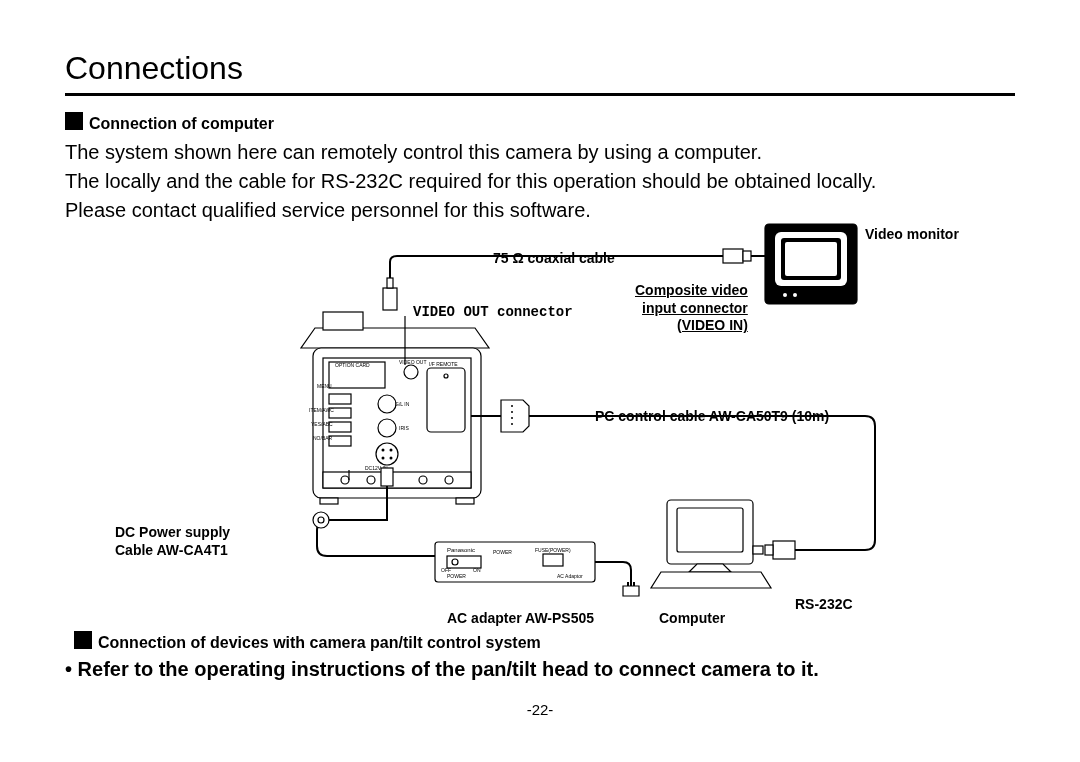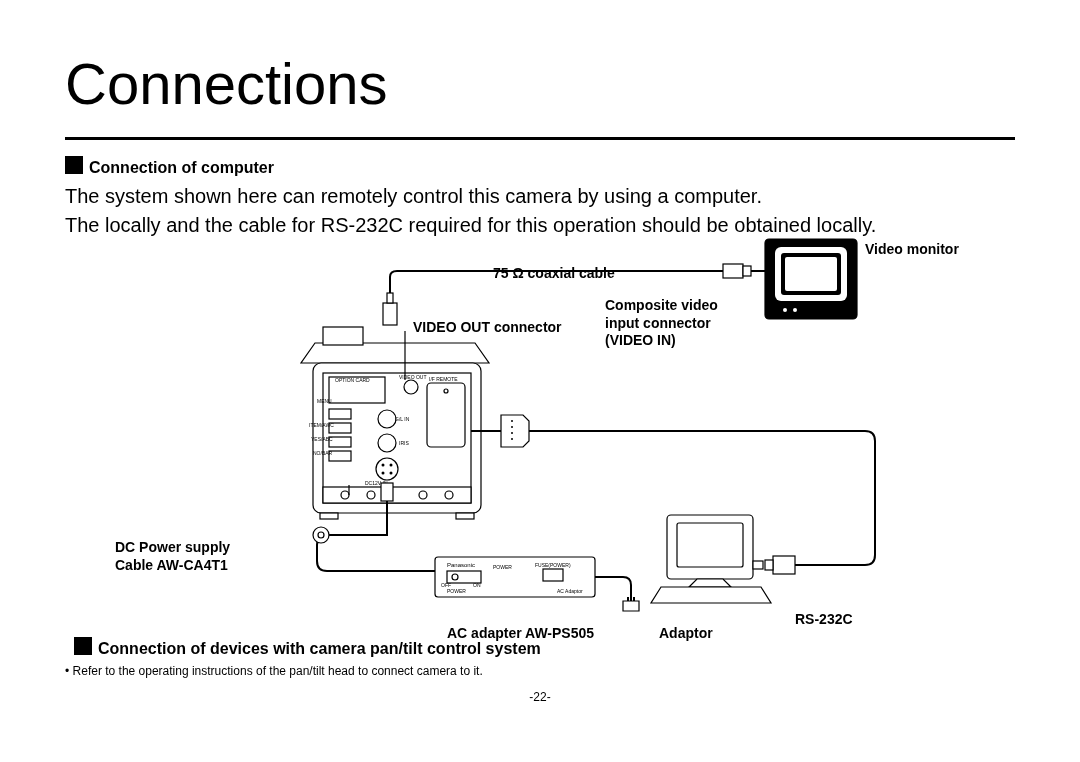--- a/index.html
+++ b/index.html
@@ -11,23 +11,23 @@
     width: 1080px;
     height: 762px;
     position: relative;
     overflow: hidden;
   }
   .page {
     padding: 50px 65px 30px 65px;
     box-sizing: border-box;
   }
   .main-title {
-    font-size: 58px;
+    font-size: 32px;
     font-weight: normal;
-    margin: 0 0 20px 0;
+    margin: 0 0 6px 0;
     letter-spacing: 0px;
   }
   hr.title-rule {
     border: none;
     border-top: 3px solid #000;
     margin: 0 0 16px 0;
   }
   .section-heading {
     font-size: 16px;
     font-weight: bold;
@@ -53,26 +53,27 @@
     margin-top: -6px;
   }
   .label {
     position: absolute;
     font-size: 14px;
     font-weight: bold;
     line-height: 1.25;
     white-space: nowrap;
   }
   .note-text {
-    font-size: 12px;
+    font-size: 20px;
     margin-top: 4px;
+    font-weight: bold;
   }
   .page-number {
     text-align: center;
-    font-size: 12px;
+    font-size: 15px;
     margin-top: 8px;
   }
 
   
   svg { position:absolute; top:0; left:0; }
   .stroke { fill:none; stroke:#000; stroke-width:2; }
   .thin-stroke { fill:none; stroke:#000; stroke-width:1.2; }
   .fill-white { fill:#fff; stroke:#000; stroke-width:1.2; }
 </style>
 </head>
@@ -80,20 +81,21 @@
 
 <div class="page">
   <h1 class="main-title">Connections</h1>
   <hr class="title-rule">
 
   <h2 class="section-heading">
     <span class="square"></span><span>Connection of computer</span>
   </h2>
   <p class="body-text">The system shown here can remotely control this camera by using a computer.</p>
   <p class="body-text">The locally and the cable for RS-232C required for this operation should be obtained locally.</p>
+  <p class="body-text">Please contact qualified service personnel for this software.</p>
 
   <div class="diagram-area">
 
     <svg width="950" height="400">
 
       <g>
         <rect x="700" y="4" width="92" height="80" rx="4" class="fill-white"></rect>
         <rect x="700" y="4" width="92" height="80" rx="4" fill="#000"></rect>
         <rect x="710" y="12" width="72" height="54" rx="6" fill="#fff"></rect>
         <rect x="716" y="18" width="60" height="42" rx="3" fill="#000"></rect>
@@ -219,34 +221,35 @@
         <rect x="568" y="362" width="2" height="4"></rect>
       </g>
 
       <path d="M340 96 V 145" class="thin-stroke"></path>
 
       <path d="M284 260 V 250" class="thin-stroke"></path>
     </svg>
 
     <div class="label" style="left:428px; top:30px;text-align:center;">75 Ω coaxial cable</div>
     <div class="label" style="left:800px; top:6px;">Video monitor</div>
-    <div class="label" style="left:348px; top:84px;">VIDEO OUT connector</div>
-    <div class="label" style="left:540px; top:62px; text-align:left;">
+    <div class="label" style="left:348px; top:84px;font-family:Liberation Mono, monospace;">VIDEO OUT connector</div>
+    <div class="label" style="left:570px; top:62px; text-align:right;text-decoration:underline;">
       <span>Composite video</span><br>
       <span>input connector</span><br>
       <span>(VIDEO IN)</span>
     </div>
+    <div class="label" style="left:530px; top:188px;">PC control cable AW-CA50T9 (10m)</div>
     <div class="label" style="left:50px; top:304px;">
       <span>DC Power supply</span><br>
       <span>Cable AW-CA4T1</span>
     </div>
     <div class="label" style="left:382px; top:390px;">AC adapter AW-PS505</div>
-    <div class="label" style="left:594px; top:390px;">Adaptor</div>
+    <div class="label" style="left:594px; top:390px;">Computer</div>
     <div class="label" style="left:730px; top:376px;">RS-232C</div>
   </div>
 
-  <h2 class="section-heading" style="margin-top:2px;padding-left:9px;">
+  <h2 class="section-heading" style="margin-top:11px;padding-left:9px;">
     <span class="square"></span><span>Connection of devices with camera pan/tilt control system</span>
   </h2>
   <p class="note-text">• Refer to the operating instructions of the pan/tilt head to connect camera to it.</p>
 
   <div class="page-number">-22-</div>
 </div>
 
 </body></html>

